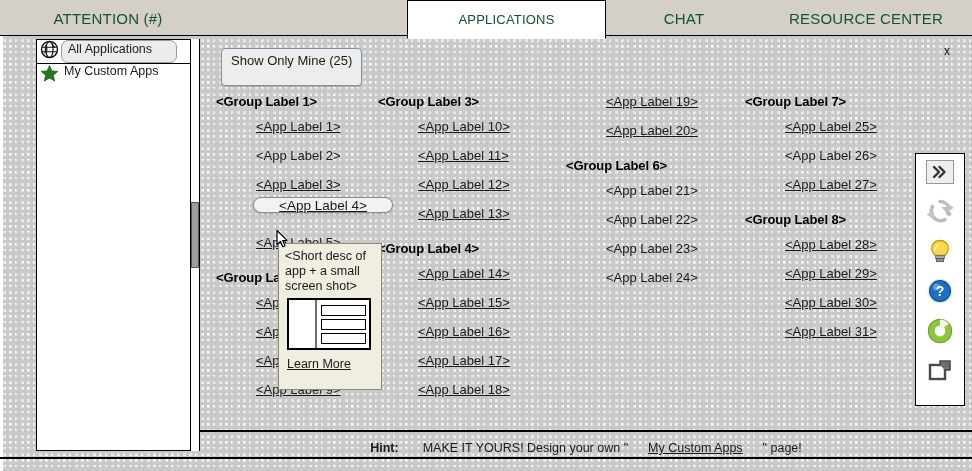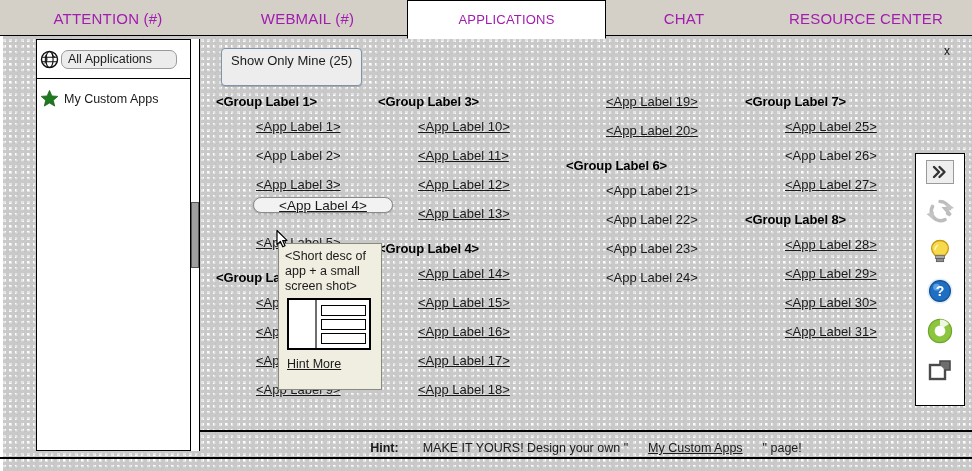--- a/index.html
+++ b/index.html
@@ -41,21 +41,21 @@
   
   #tabbar{
     position:absolute;left:0;top:0;width:972px;height:36px;
     background:#d4d0c8;
     z-index:5;
   }
   #tabbar .tabstrip{position:relative;width:100%;height:36px;}
   .tab{
     position:absolute;top:0;height:36px;
     display:flex;align-items:center;justify-content:center;
-    font-size:15px;color:#a21caf;white-space:nowrap;
+    font-size:15px;color:#14532d;white-space:nowrap;
     letter-spacing:.2px;
   }
   .tab.active{
     background:#ffffff;
     border-left:1px solid #000;border-right:1px solid #000;border-top:1px solid #000;
     border-bottom:1px solid #fff;
     height:37px;
     font-size:13px;
     z-index:7;
   }
@@ -74,21 +74,21 @@
   }
 
   
   #sidebar{
     position:absolute;left:36px;top:3px;width:155px;height:412px;
     background:#ffffff;border:1px solid #000;
     box-sizing:border-box;
     z-index:6;
   }
   .side-row{
-    position:relative;height:39px;display:flex;align-items:center;
+    position:relative;height:24px;display:flex;
     box-sizing:border-box;padding-left:3px;
   }
   .side-row.first{border-bottom:1px solid #000;}
   .side-label{
     font-size:12.5px;color:#1a1a1a;white-space:nowrap;
   }
   .side-label.boxed{
     border:1px solid #9a9a9a;background:#ececec;
     border-radius:7px;padding:1px 6px 2px 6px;margin-left:2px;
     width:116px;box-sizing:border-box;
@@ -224,23 +224,20 @@
 </style>
 </head>
 <body>
 
 <div id="grid-bg"></div>
 
 <div id="tabbar">
   <div class="tabstrip">
     <div class="tab" id="tab-attention">
       <span>ATTENTION (#)</span>
-    </div>
-    <div class="tab" id="tab-webmail">
-      <span>WEBMAIL (#)</span>
     </div>
     <div class="tab active" id="tab-applications">
       <span>APPLICATIONS</span>
     </div>
     <div class="tab" id="tab-chat">
       <span>CHAT</span>
     </div>
     <div class="tab" id="tab-resource">
       <span>RESOURCE CENTER</span>
     </div>
@@ -340,21 +337,21 @@
     <div id="tooltip">
       <div class="desc">&lt;Short desc of app + a small screen shot&gt;</div>
       <div class="mini">
         <div class="mleft"></div>
         <div class="mright">
           <div class="bar"></div>
           <div class="bar"></div>
           <div class="bar"></div>
         </div>
       </div>
-      <span class="learn">Hint More</span>
+      <span class="learn">Learn More</span>
     </div>
 
     <div id="cursor">
       <svg width="16" height="22" viewBox="0 0 16 22">
         <path d="M3 1.5 L3 15.5 L6.4 12.4 L8.8 17.8 L11 16.8 L8.7 11.6 L13 11.4 Z" fill="#ffffff" stroke="#000" stroke-width="1.2" stroke-linejoin="round"></path>
       </svg>
     </div>
   </div>
 
   <div id="right-toolbar">

